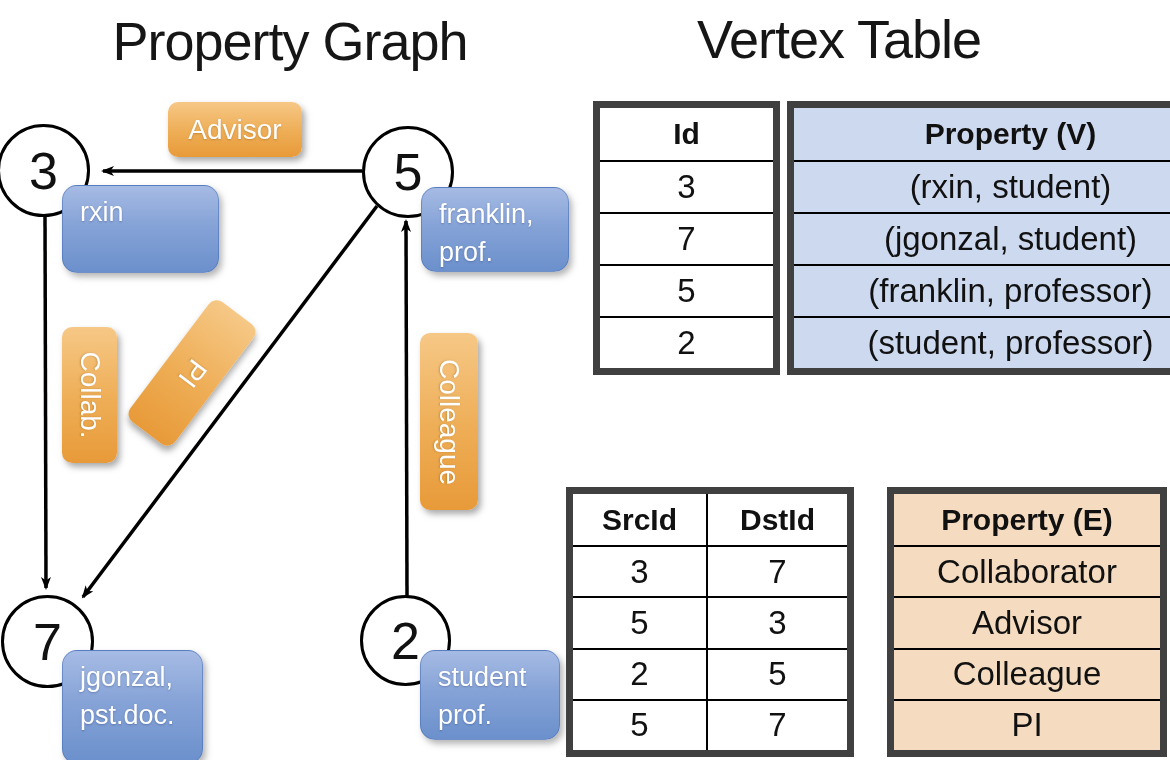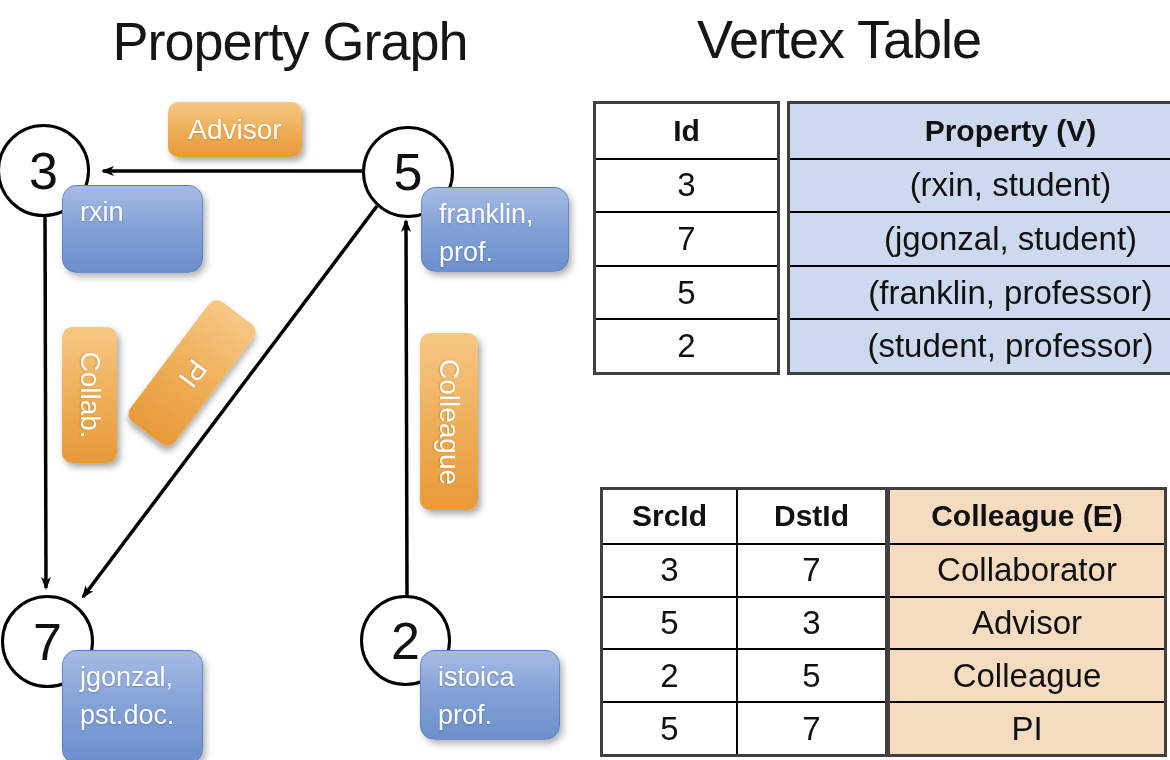--- a/index.html
+++ b/index.html
@@ -20,21 +20,21 @@
   .vtext{transform:rotate(90deg);white-space:nowrap;}
   
   .vprop{position:absolute;box-sizing:border-box;border-radius:15px;z-index:4;
          background:linear-gradient(180deg,#a6bbe4 0%,#86a3d7 45%,#6b90cc 100%);
          border:1px solid rgba(70,110,180,.55);
          box-shadow:3px 4px 6px rgba(110,110,110,.5);
          padding:7px 0 0 17px;color:#fff;font-size:27px;line-height:38px;
          text-shadow:0 1px 2px rgba(40,60,110,.35);}
   svg.edges{position:absolute;left:0;top:0;z-index:1;}
   
-  .tblcol{position:absolute;box-sizing:border-box;border:3px solid #404040;display:grid;grid-auto-rows:1fr;}
+  .tblcol{position:absolute;box-sizing:border-box;border:7px solid #404040;display:grid;grid-auto-rows:1fr;}
   .cell{display:flex;align-items:center;justify-content:center;font-size:33px;font-weight:300;
         box-sizing:border-box;border-top:2.5px solid #000;}
   .cell.nt{border-top:none;}
   .cell.hdr{font-weight:bold;font-size:30px;}
   .cell.rb{border-right:2.5px solid #000;}
   .two{grid-template-columns:135px 1fr;}
 </style>
 </head>
 <body>
 
@@ -74,66 +74,66 @@
   <div class="elabel" style="left:62px;top:327px;width:55px;height:136px;">
     <span class="vtext">Collab.</span>
   </div>
   <div class="elabel" style="left:164px;top:298px;width:56px;height:150px;transform:rotate(37deg);">
     <span class="vtext">PI</span>
   </div>
   <div class="elabel" style="left:420px;top:333px;width:58px;height:177px;">
     <span class="vtext">Colleague</span>
   </div>
 
-  <div class="vprop" style="left:62px;top:185px;width:141px;height:88px;">
+  <div class="vprop" style="left:62px;top:185px;width:157px;height:88px;">
     <div>rxin</div>
   </div>
   <div class="vprop" style="left:421px;top:187px;width:148px;height:85px;">
     <div>franklin,</div>
     <div>prof.</div>
   </div>
   <div class="vprop" style="left:62px;top:650px;width:141px;height:114px;">
     <div>jgonzal,</div>
     <div>pst.doc.</div>
   </div>
   <div class="vprop" style="left:420px;top:650px;width:140px;height:90px;">
-    <div>istoica</div>
+    <div>student</div>
     <div>prof.</div>
   </div>
 
   <div class="tblcol" style="left:593px;top:101px;width:187px;height:274px;background:#fff;">
     <div class="cell hdr nt">Id</div>
     <div class="cell">3</div>
     <div class="cell">7</div>
     <div class="cell">5</div>
     <div class="cell">2</div>
   </div>
 
   <div class="tblcol" style="left:787px;top:101px;width:447px;height:274px;background:#cdd9ef;">
     <div class="cell hdr nt">Property (V)</div>
     <div class="cell">(rxin, student)</div>
     <div class="cell">(jgonzal, student)</div>
     <div class="cell">(franklin, professor)</div>
     <div class="cell">(student, professor)</div>
   </div>
 
-  <div class="tblcol two" style="left:600px;top:487px;width:288px;height:270px;background:#fff;">
+  <div class="tblcol two" style="left:566px;top:487px;width:288px;height:270px;background:#fff;">
     <div class="cell hdr nt rb">SrcId</div>
     <div class="cell hdr nt">DstId</div>
     <div class="cell rb">3</div>
     <div class="cell">7</div>
     <div class="cell rb">5</div>
     <div class="cell">3</div>
     <div class="cell rb">2</div>
     <div class="cell">5</div>
     <div class="cell rb">5</div>
     <div class="cell">7</div>
   </div>
 
   <div class="tblcol" style="left:887px;top:487px;width:280px;height:270px;background:#f5dcc1;">
-    <div class="cell hdr nt">Colleague (E)</div>
+    <div class="cell hdr nt">Property (E)</div>
     <div class="cell">Collaborator</div>
     <div class="cell">Advisor</div>
     <div class="cell">Colleague</div>
     <div class="cell">PI</div>
   </div>
 
 </div>
 
 </body></html>

